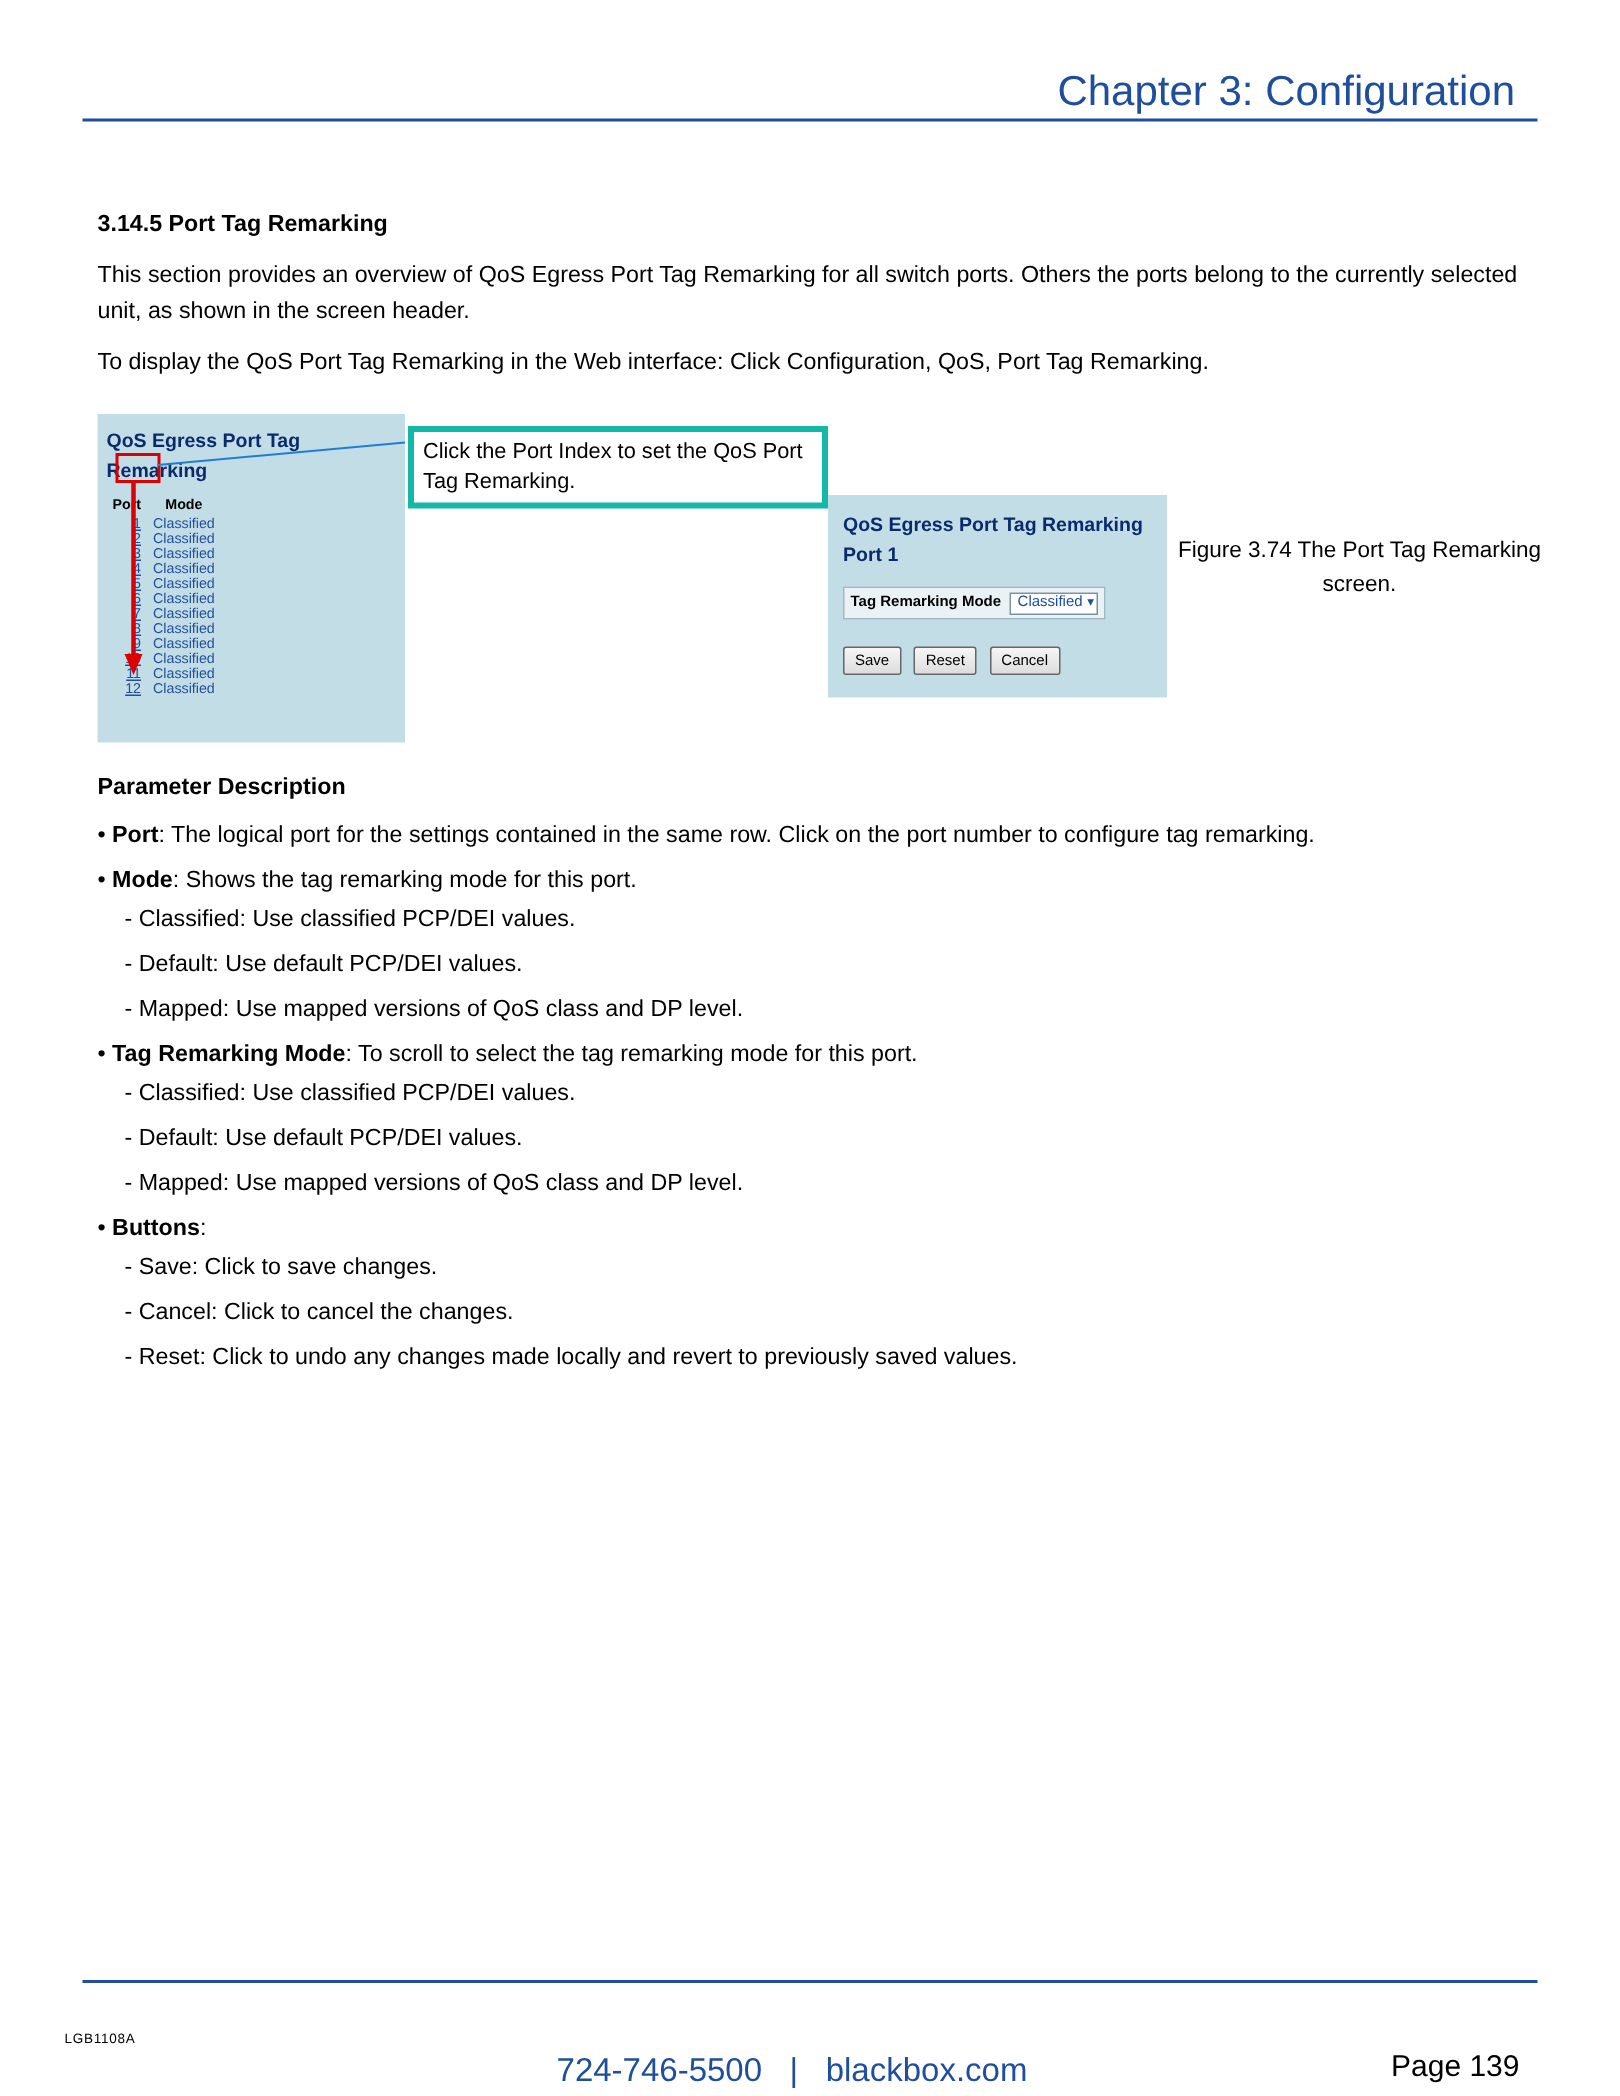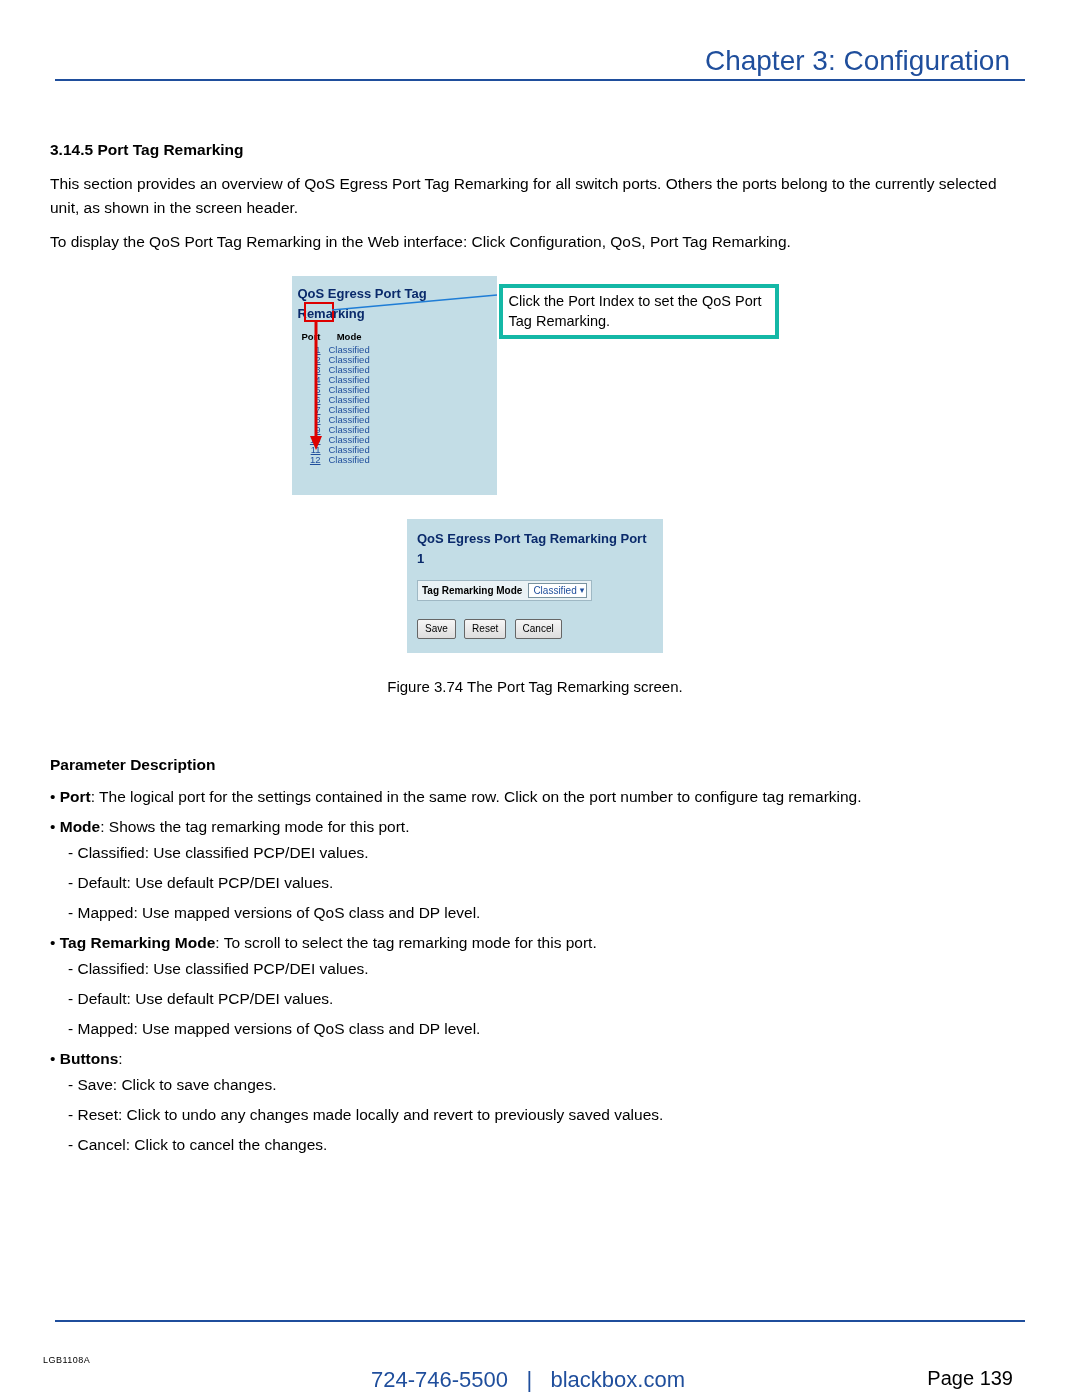--- a/index.html
+++ b/index.html
@@ -24,41 +24,41 @@
   }
   .header-title {
     position: absolute;
     top: 45px;
     right: 70px;
     font-size: 28px;
     color: #1f4e9c;
   }
   .content {
     position: absolute;
-    left: 50px;
+    left: 65px;
     top: 138px;
     width: 970px;
     font-size: 15.5px;
     line-height: 1.55;
   }
   .sec-num-title {
     font-weight: bold;
     margin-bottom: 10px;
   }
   .para { margin-bottom: 10px; }
   .subhead { font-weight: bold; margin-top: 18px; margin-bottom: 8px; }
   .figure-area {
     margin-top: 22px;
     margin-bottom: 12px;
     display: flex;
     justify-content: center;
   }
   .figure-stack {
     display: flex;
-    flex-direction: column;
+    flex-direction: row;
     align-items: center;
   }
   .panel-row {
     display: flex;
     align-items: flex-start;
   }
   .panel-a {
     width: 205px;
     background: #c3dde6;
     padding: 8px 6px 30px 6px;
@@ -346,22 +346,22 @@
         <ul class="subdash">
           <li>Classified: Use classified PCP/DEI values.</li>
           <li>Default: Use default PCP/DEI values.</li>
           <li>Mapped: Use mapped versions of QoS class and DP level.</li>
         </ul>
       </li>
       <li>
         <b>Buttons</b><span>:</span>
         <ul class="subdash">
           <li>Save: Click to save changes.</li>
+          <li>Cancel: Click to cancel the changes.</li>
           <li>Reset: Click to undo any changes made locally and revert to previously saved values.</li>
-          <li>Cancel: Click to cancel the changes.</li>
         </ul>
       </li>
     </ul>
   </div>
 
   <div class="footer-rule"></div>
   <div class="footer">
     <span class="footer-model">LGB1108A</span>
     <div class="footer-center">
       <span>724-746-5500</span>

